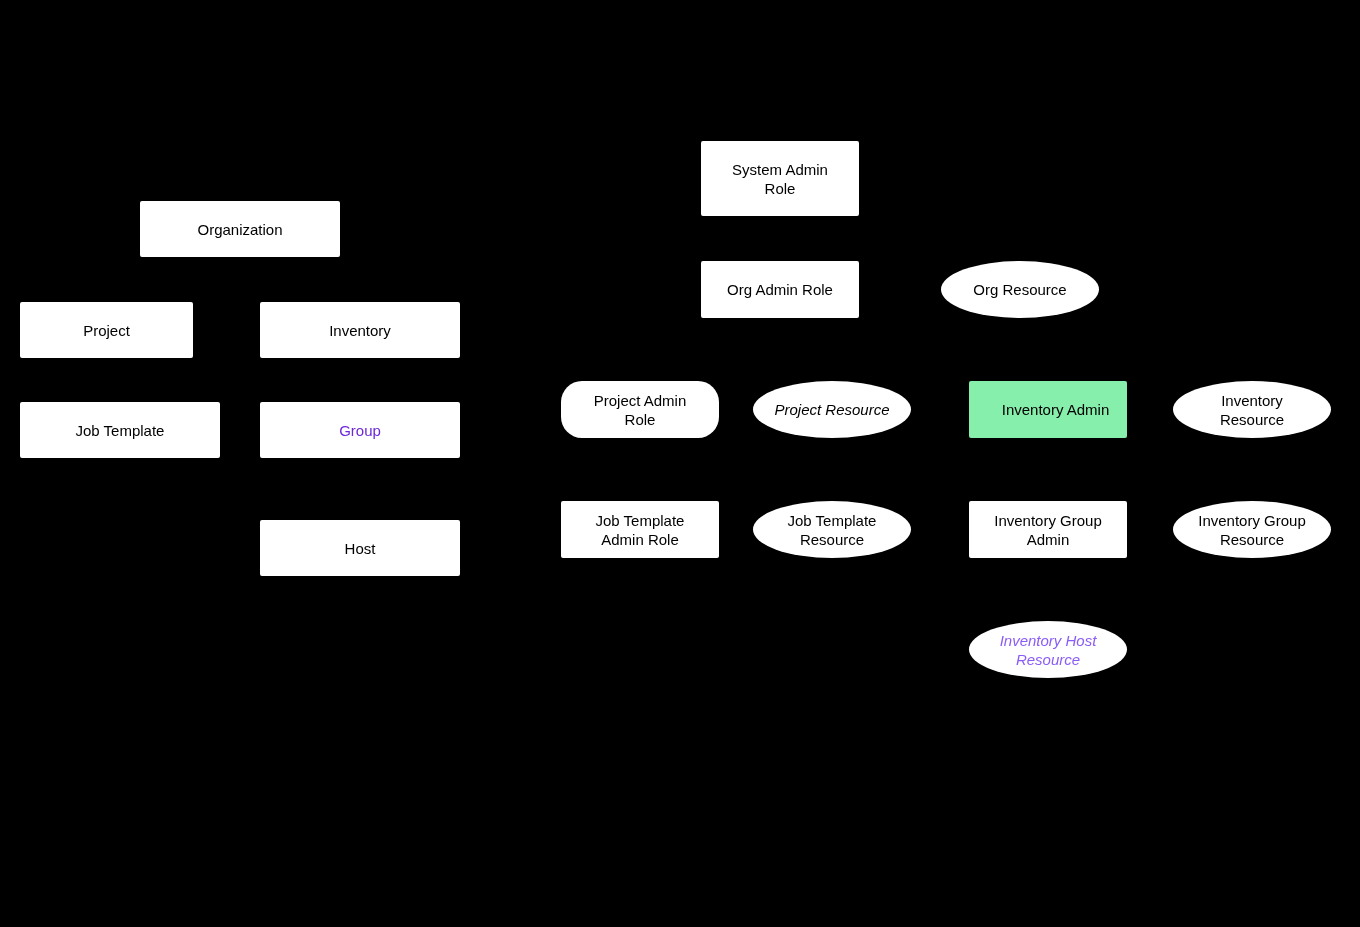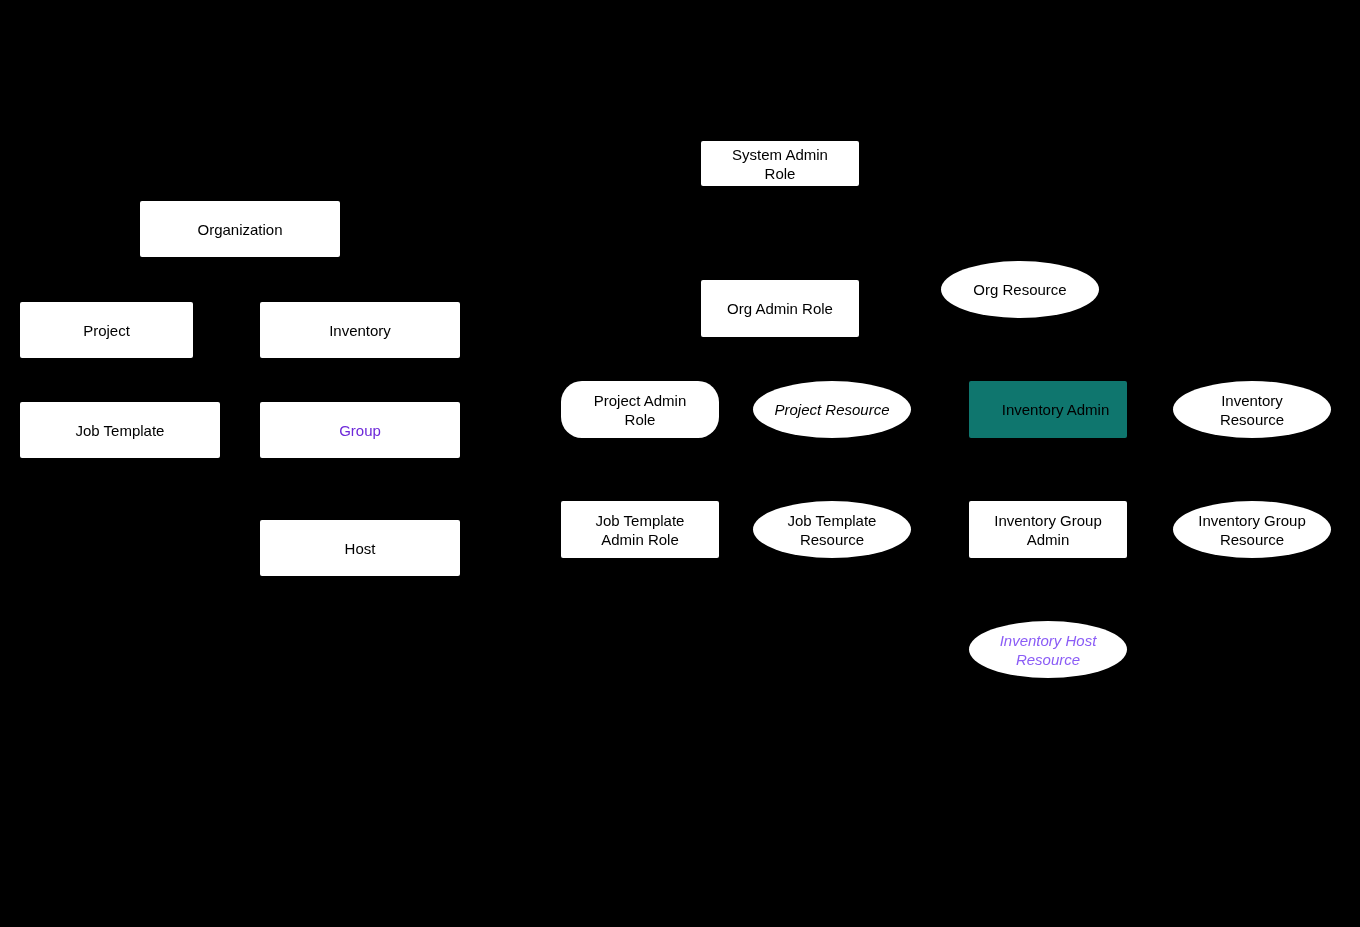--- a/index.html
+++ b/index.html
@@ -39,28 +39,28 @@
 </head>
 <body>
 
 <div id="canvas">
     <div class="node rect" style="left: 140px; top: 201px; width: 200px; height: 56px; background: rgb(255, 255, 255); color: rgb(0, 0, 0);">Organization</div>
     <div class="node rect" style="left: 20px; top: 302px; width: 173px; height: 56px; background: rgb(255, 255, 255); color: rgb(0, 0, 0);">Project</div>
     <div class="node rect" style="left: 260px; top: 302px; width: 200px; height: 56px; background: rgb(255, 255, 255); color: rgb(0, 0, 0);">Inventory</div>
     <div class="node rect" style="left: 20px; top: 402px; width: 200px; height: 56px; background: rgb(255, 255, 255); color: rgb(0, 0, 0);">Job Template</div>
     <div class="node rect" style="left: 260px; top: 402px; width: 200px; height: 56px; background: rgb(255, 255, 255); color: #6d28d9;">Group</div>
     <div class="node rect" style="left: 260px; top: 520px; width: 200px; height: 56px; background: rgb(255, 255, 255); color: rgb(0, 0, 0);">Host</div>
-    <div class="node rect" style="left: 701px; top: 141px; width: 158px; height: 45px; background: rgb(255, 255, 255); color: rgb(0, 0, 0);">System Admin
+    <div class="node rect" style="left: 701px; top: 141px; width: 158px; height: 75px; background: rgb(255, 255, 255); color: rgb(0, 0, 0);">System Admin
 Role</div>
-    <div class="node rect" style="left: 701px; top: 261px; width: 158px; height: 57px; background: rgb(255, 255, 255); color: rgb(0, 0, 0); margin-top: 19px;">Org Admin Role</div>
+    <div class="node rect" style="left: 701px; top: 261px; width: 158px; height: 57px; background: rgb(255, 255, 255); color: rgb(0, 0, 0);">Org Admin Role</div>
     <div class="node ellipse" style="left: 941px; top: 261px; width: 158px; height: 57px; background: rgb(255, 255, 255); color: rgb(0, 0, 0);">Org Resource</div>
     <div class="node rect" style="left: 561px; top: 381px; width: 158px; height: 57px; background: rgb(255, 255, 255); color: rgb(0, 0, 0); border-radius: 21px;">Project Admin
 Role</div>
     <div class="node ellipse" style="left: 753px; top: 381px; width: 158px; height: 57px; background: rgb(255, 255, 255); color: rgb(0, 0, 0); font-style: italic;">Project Resource</div>
-    <div class="node rect" style="left: 969px; top: 381px; width: 158px; height: 57px; background: #0f766e; color: rgb(0, 0, 0); padding-left: 21px;">Inventory Admin</div>
+    <div class="node rect" style="left: 969px; top: 381px; width: 158px; height: 57px; background: #86efac; color: rgb(0, 0, 0); padding-left: 21px;">Inventory Admin</div>
     <div class="node ellipse" style="left: 1173px; top: 381px; width: 158px; height: 57px; background: rgb(255, 255, 255); color: rgb(0, 0, 0);">Inventory
 Resource</div>
     <div class="node rect" style="left: 561px; top: 501px; width: 158px; height: 57px; background: rgb(255, 255, 255); color: rgb(0, 0, 0);">Job Template
 Admin Role</div>
     <div class="node ellipse" style="left: 753px; top: 501px; width: 158px; height: 57px; background: rgb(255, 255, 255); color: rgb(0, 0, 0);">Job Template
 Resource</div>
     <div class="node rect" style="left: 969px; top: 501px; width: 158px; height: 57px; background: rgb(255, 255, 255); color: rgb(0, 0, 0);">Inventory Group
 Admin</div>
     <div class="node ellipse" style="left: 1173px; top: 501px; width: 158px; height: 57px; background: rgb(255, 255, 255); color: rgb(0, 0, 0);">Inventory Group
 Resource</div>

